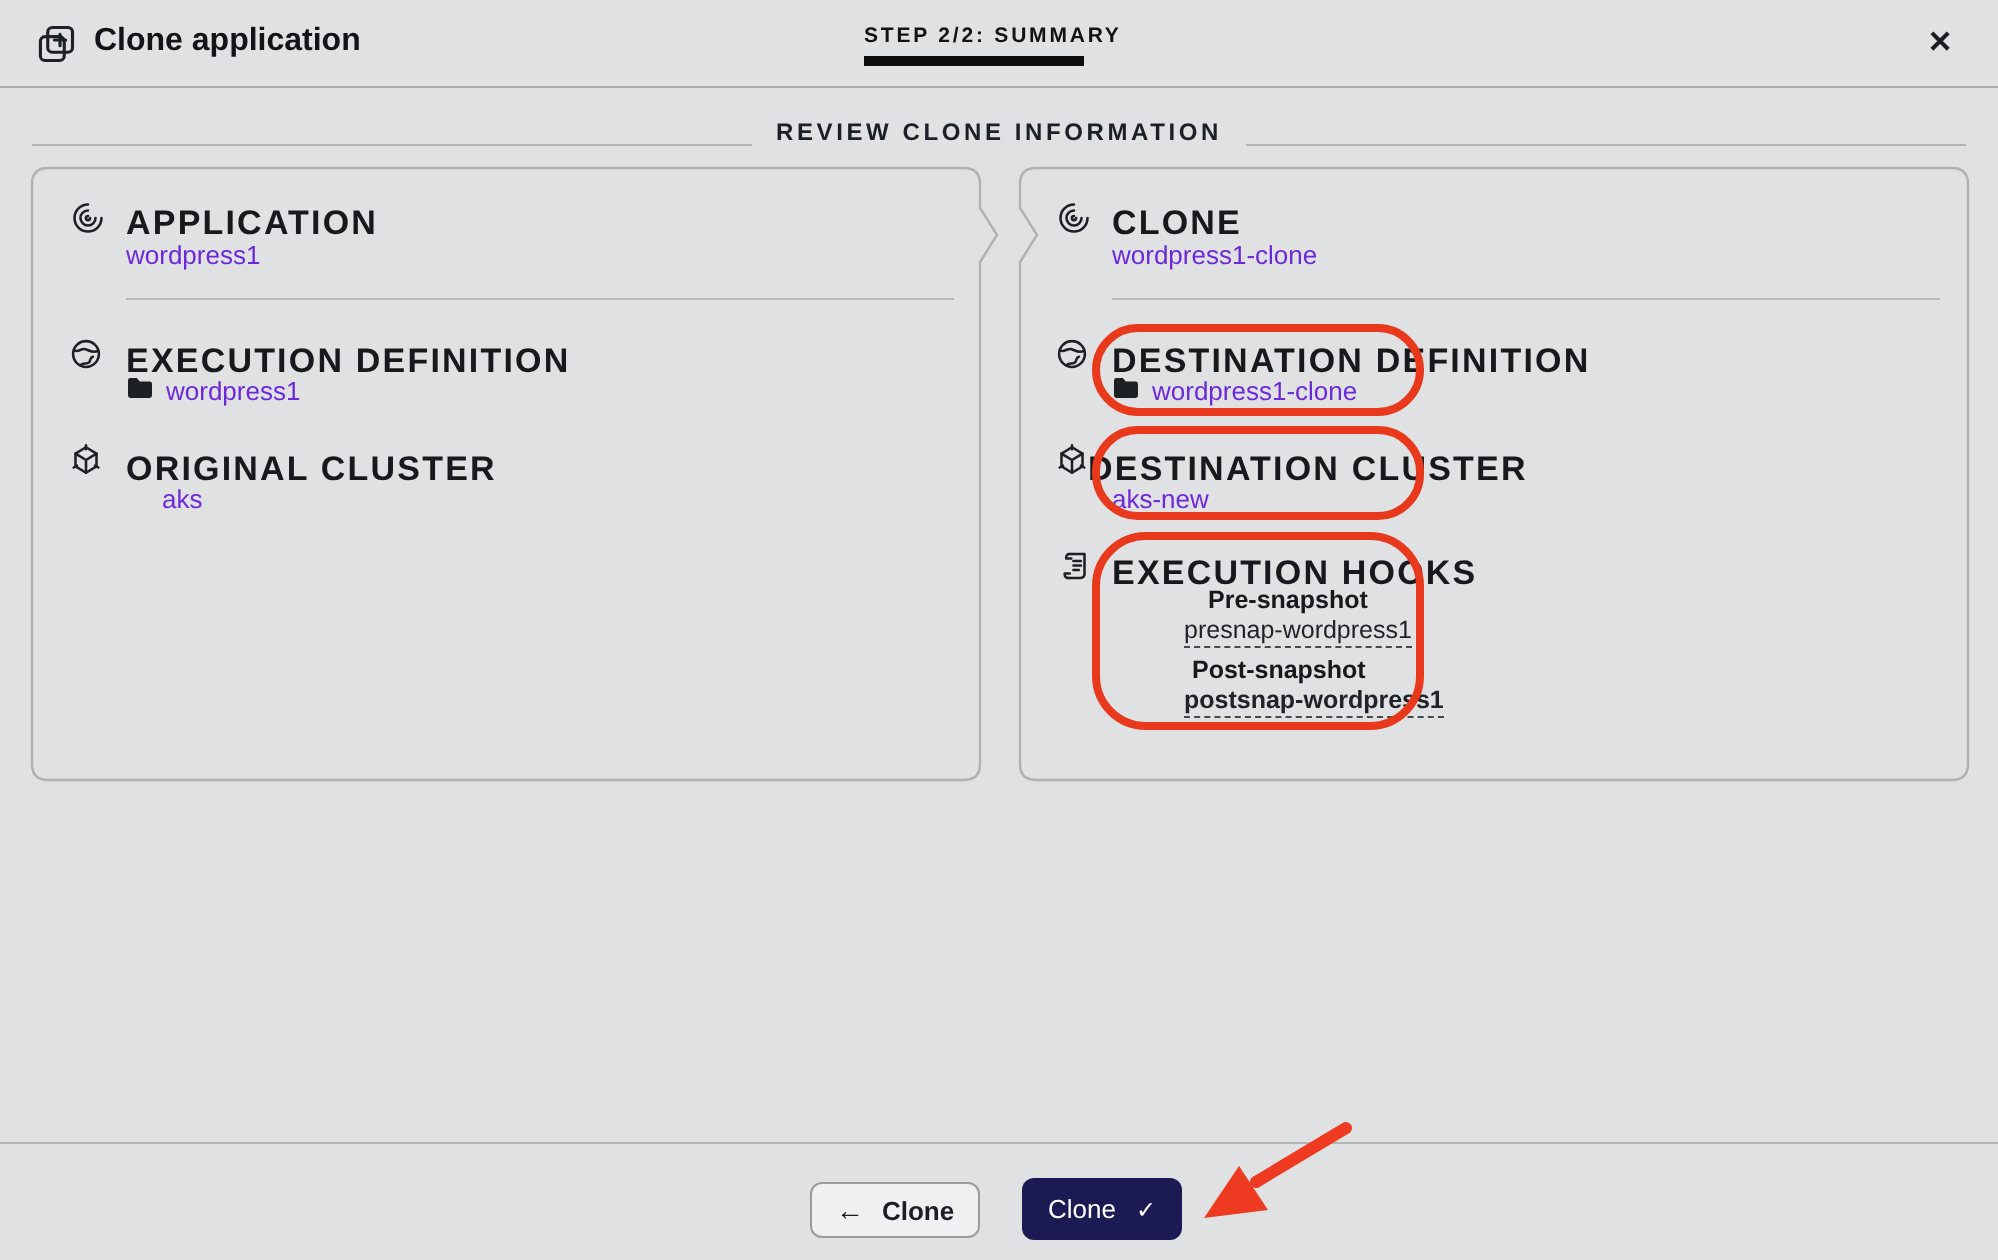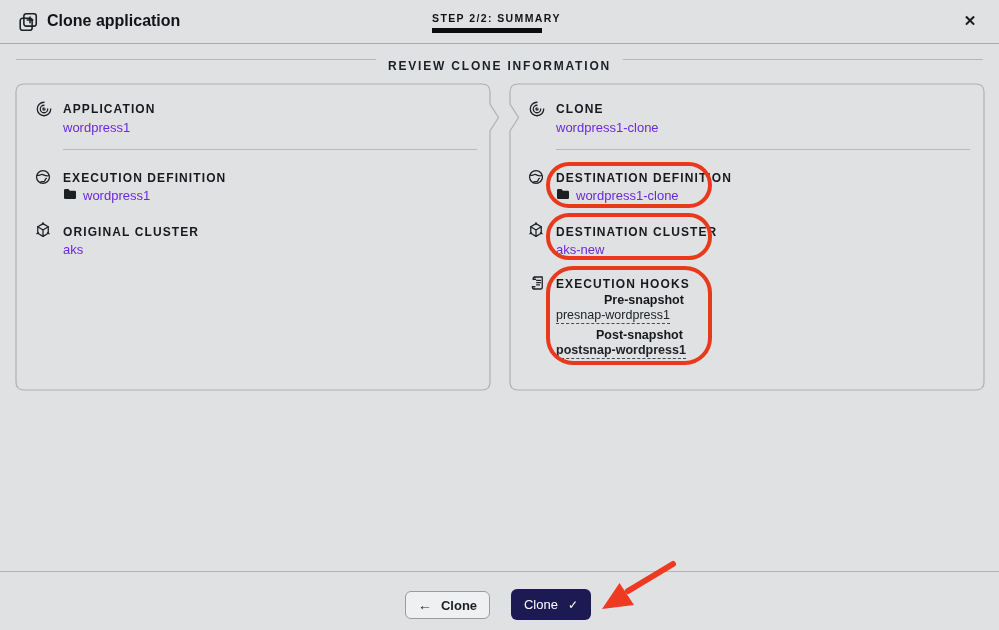--- a/index.html
+++ b/index.html
@@ -31,45 +31,46 @@
   .step-bar { margin-top:4px; width:110px; height:5px; background:#0c0c0c; }
   .close-btn {
     position:absolute; right:18px; top:10px; width:22px; height:22px;
     font-size:15px; font-weight:bold; color:#1a1c20;
     display:flex; align-items:center; justify-content:center; cursor:pointer;
   }
 
   
   .section-title-row {
     position:absolute; top:59px; left:16px; right:16px; height:14px;
-    display:flex; align-items:flex-start; gap:12px;
+    display:flex; align-items:flex-end; gap:12px;
   }
   .section-title-row::before, .section-title-row::after {
     content:""; flex:1; height:1px; background:#b4b7b9;
   }
   .section-title {
     font-size:12px; font-weight:bold; letter-spacing:1.8px; color:#1b1f26;
   }
 
   
   .panels-svg { position:absolute; left:0; top:0; width:999px; height:630px; z-index:1; }
 
   
   .content { position:absolute; left:0; top:0; width:999px; height:630px; z-index:2; }
   .lbl {
-    position:absolute; font-size:12px; font-weight:bold;
+    position:absolute; font-size:17px; font-weight:bold;
     letter-spacing:1.1px; color:#17191d; white-space:nowrap;
   }
   .val { position:absolute; font-size:13px; color:#6d28d9; white-space:nowrap; }
   .val-row { display:flex; align-items:center; gap:6px; }
   .sub-lbl { position:absolute; font-size:12.5px; font-weight:bold; color:#16181c; white-space:nowrap; }
   .hook-val {
     position:absolute; font-size:12.5px; color:#202327; white-space:nowrap;
     border-bottom:1.5px dashed #45484c; padding-bottom:1px;
     cursor:pointer;
+    margin-left:36px;
   }
   .panel-divider { position:absolute; height:1px; background:#b7babc; width:414px; }
   .row-icon { position:absolute; width:18px; height:18px; }
 
   
   .annotation { z-index:5; pointer-events:none; }
   .red-circle {
     position:absolute; border:4px solid #e8391c; border-radius:23px;
   }
   .arrow-svg { position:absolute; left:0; top:0; width:999px; height:630px; z-index:6; pointer-events:none; }
@@ -155,21 +156,21 @@
   </div>
 
   <span class="row-icon" style="left:34px; top:221px;">
     <svg viewBox="0 0 24 24" width="18" height="18">
       <path class="stroke" d="M12 3.5 19 7.7v8.6L12 20.5 5 16.3V7.7Z" stroke-width="1.5"></path>
       <path class="stroke" d="M5 7.7 12 12l7-4.3M12 12v8.5" stroke-width="1.5"></path>
       <path class="stroke" d="M12 2.2v2.6M3.8 17l2.2-1.3M20.2 17 18 15.7" stroke-width="1.5"></path>
     </svg>
   </span>
   <div class="lbl" style="left:63px; top:225px;">ORIGINAL CLUSTER</div>
-  <div class="val" style="left:63px; top:242px;">aks</div>
+  <div class="val" style="left:81px; top:242px;">aks</div>
 
   <span class="row-icon" style="left:528px; top:100px;">
     <svg viewBox="0 0 24 24" width="18" height="18">
       <path class="stroke" d="M12 3a9 9 0 1 0 9 9"></path>
       <path class="stroke" d="M12 7a5 5 0 1 0 5 5"></path>
       <path class="stroke" d="M12 10.6a1.4 1.4 0 1 0 1.4 1.4"></path>
     </svg>
   </span>
   <div class="lbl" style="left:556px; top:102px;">CLONE</div>
   <div class="val" style="left:556px; top:120px;">wordpress1-clone</div>
@@ -193,21 +194,21 @@
     <span>wordpress1-clone</span>
   </div>
 
   <span class="row-icon" style="left:527px; top:221px;">
     <svg viewBox="0 0 24 24" width="18" height="18">
       <path class="stroke" d="M12 3.5 19 7.7v8.6L12 20.5 5 16.3V7.7Z" stroke-width="1.5"></path>
       <path class="stroke" d="M5 7.7 12 12l7-4.3M12 12v8.5" stroke-width="1.5"></path>
       <path class="stroke" d="M12 2.2v2.6M3.8 17l2.2-1.3M20.2 17 18 15.7" stroke-width="1.5"></path>
     </svg>
   </span>
-  <div class="lbl" style="left:556px; top:225px;">DESTINATION CLUSTER</div>
+  <div class="lbl" style="left:544px; top:225px;">DESTINATION CLUSTER</div>
   <div class="val" style="left:556px; top:242px;">aks-new</div>
 
   <span class="row-icon" style="left:528px; top:274px;">
     <svg viewBox="0 0 24 24" width="18" height="18">
       <path class="stroke" d="M9 4h10v13.5a2.5 2.5 0 0 1-2.5 2.5H8" stroke-width="1.6"></path>
       <path class="stroke" d="M9 4a2.2 2.2 0 0 0-2.2 2.2V7h3.4" stroke-width="1.6"></path>
       <path class="stroke" d="M8 20a2.2 2.2 0 0 1-2.2-2.2V17h3.4" stroke-width="1.6"></path>
       <path class="stroke" d="M11.6 8.6h5M11.6 11.6h5M11.6 14.6h3.6" stroke-width="1.4"></path>
     </svg>
   </span>

